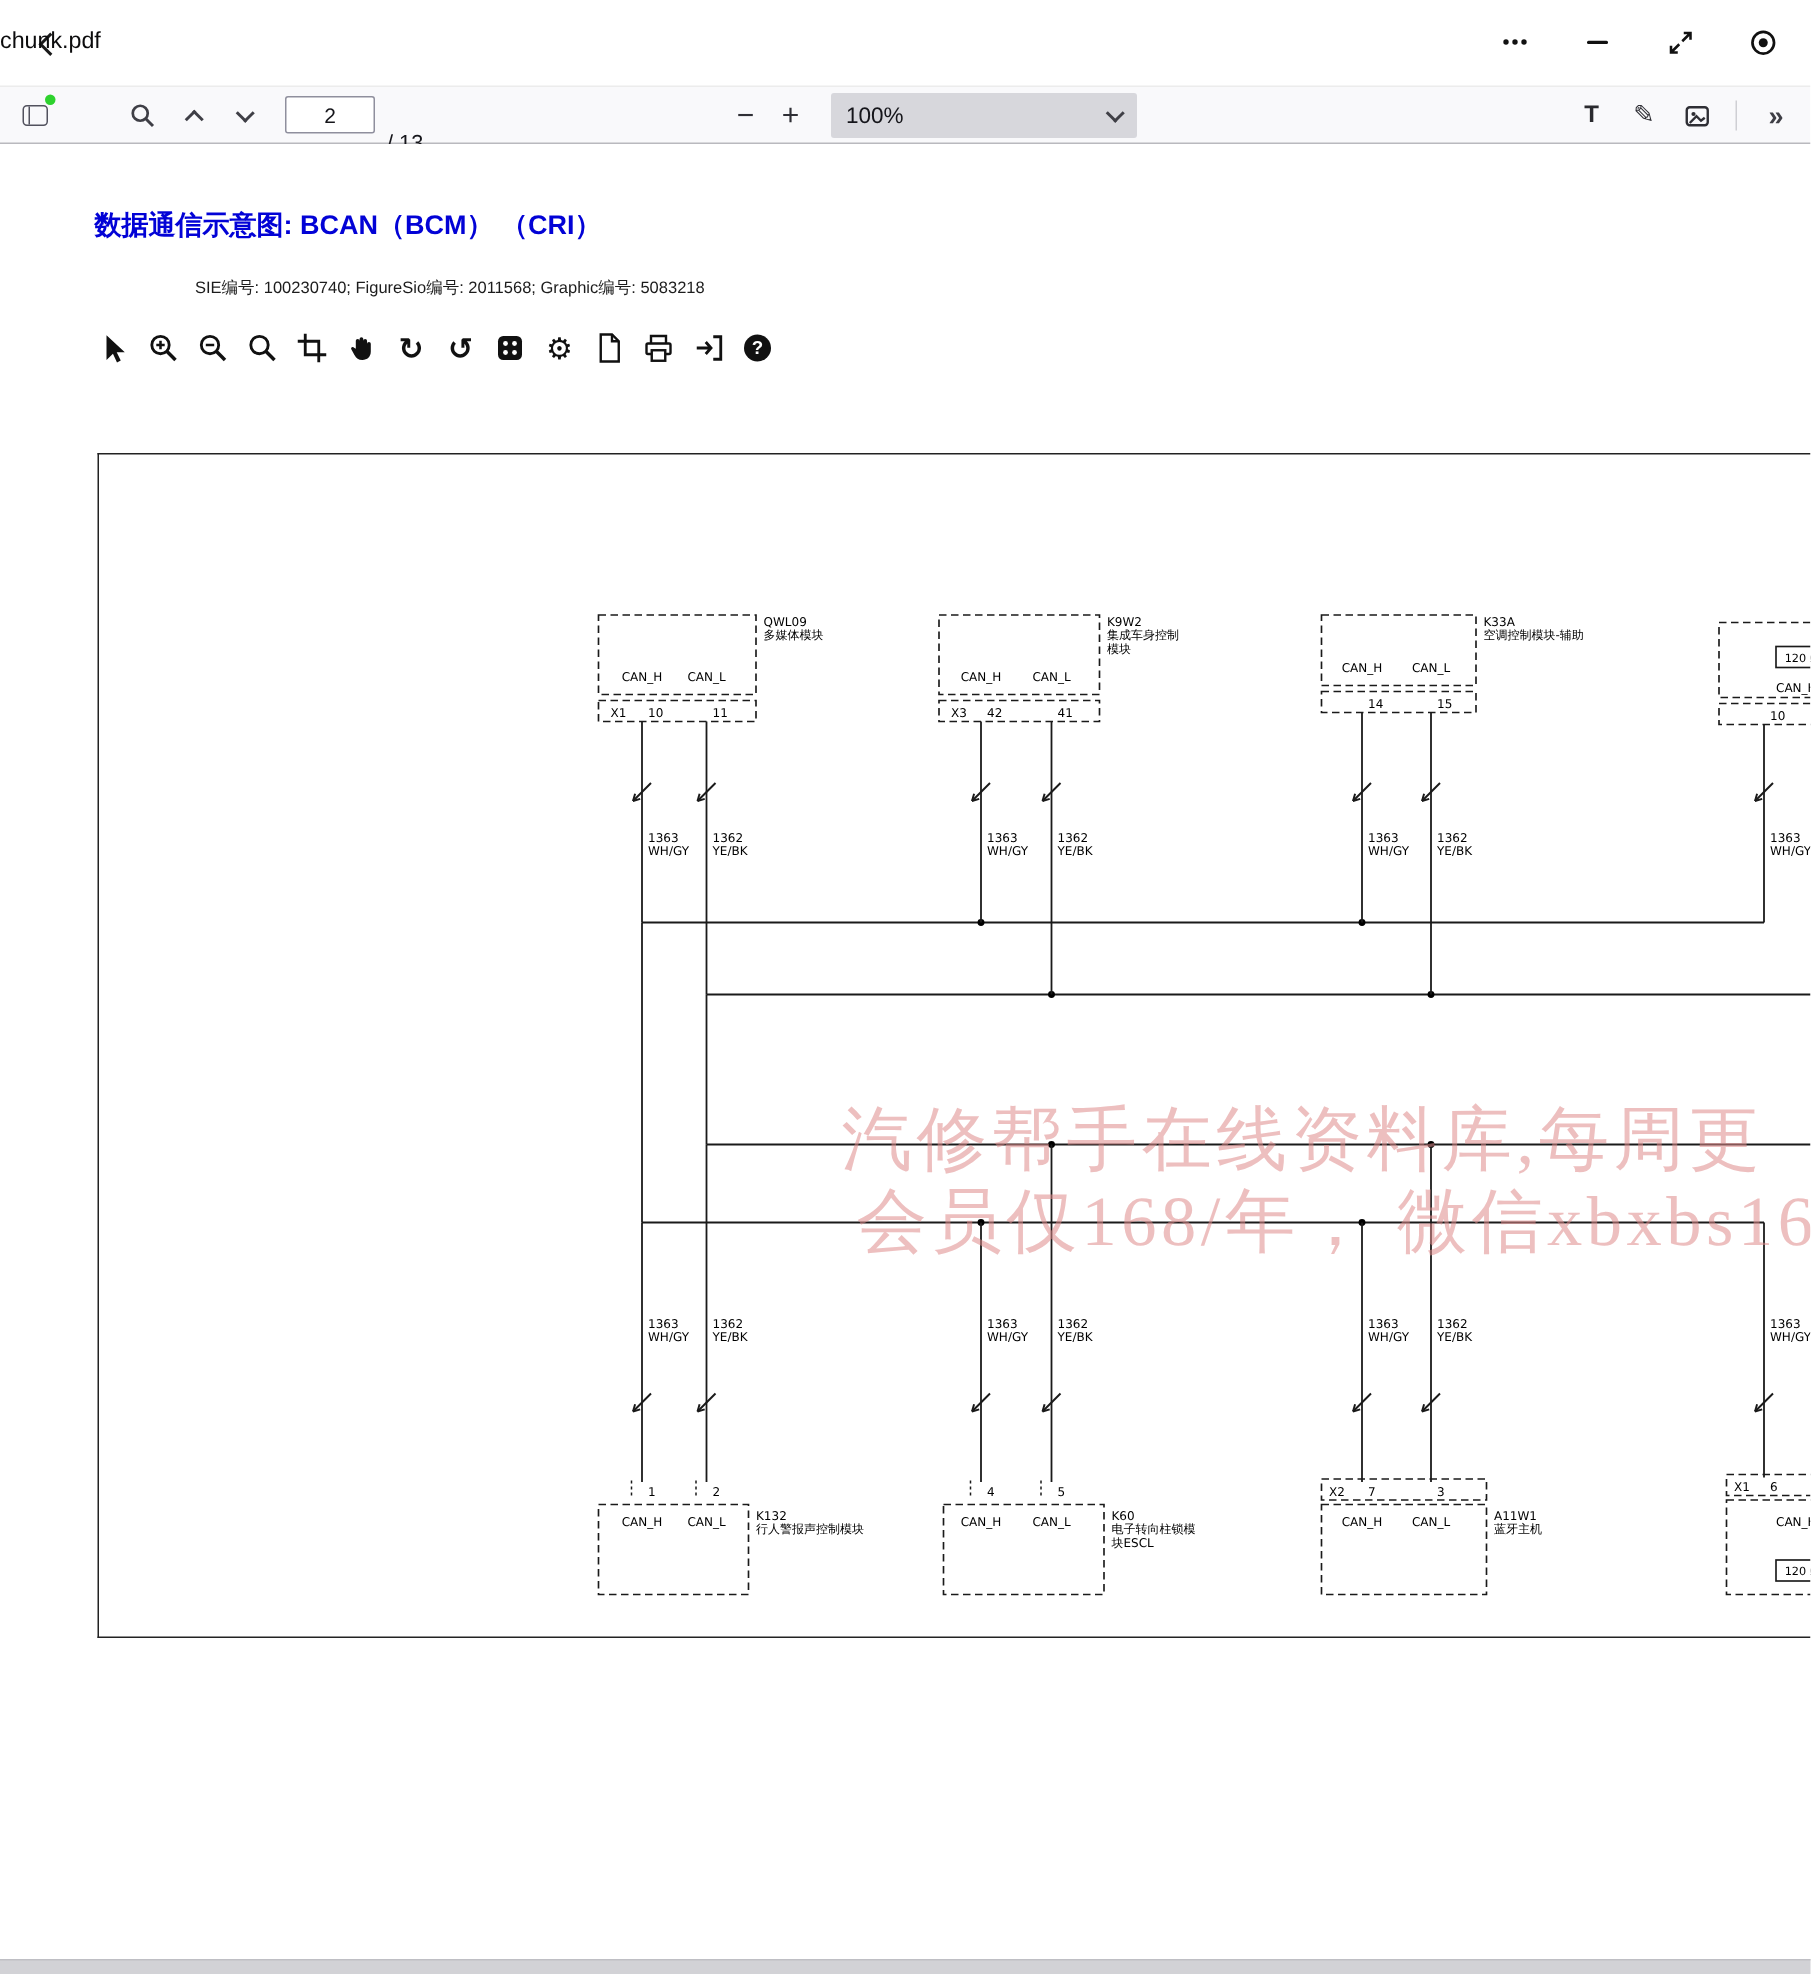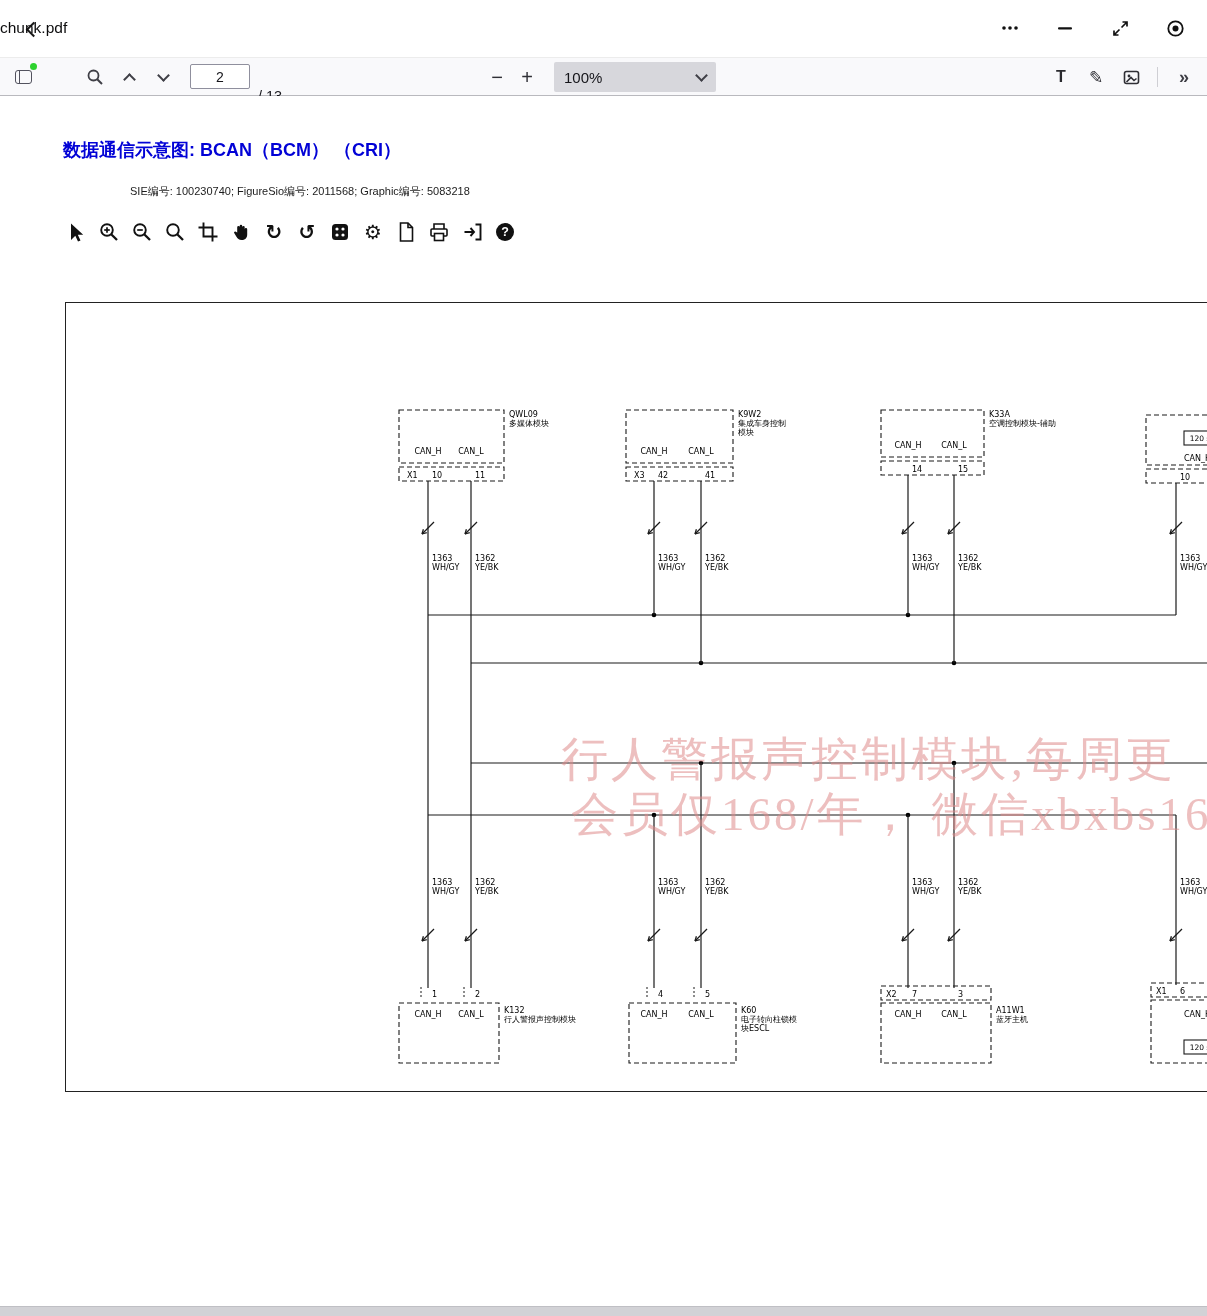--- a/index.html
+++ b/index.html
@@ -22,21 +22,21 @@
   .sidebar-box::after { content:''; position:absolute; left:3.5px; top:0; bottom:0; width:0; border-left:1.7px solid #52525e; }
   .green-dot { position:absolute; top:1px; right:1px; width:7px; height:7px; border-radius:50%; background:#2ed22e; }
   .ml42 { margin-left:42px; } .ml4 { margin-left:4px; }
   .chev { width:9px; height:9px; border-left:2px solid #3f3f46; border-bottom:2px solid #3f3f46; display:block; }
   .chev.up { transform:rotate(135deg); margin-top:5px; }
   .chev.down { transform:rotate(-45deg); margin-top:-3px; }
   .page-input { width:60px; height:25px; margin-left:12px; border:1px solid #8f8f9d; border-radius:2px; background:#fff; font-size:14px; text-align:center; color:#15151a; font-family:inherit; }
   .page-total { margin-left:8px; font-size:14.5px; color:#15151a;margin-top:38px; }
   .center-group { position:absolute; left:482px; top:4px; display:flex; align-items:center; }
   .zoom-btn { width:30px; height:30px; display:flex; align-items:center; justify-content:center; font-size:20px; color:#2f2f35; cursor:pointer; }
-  .zoom-select { margin-left:12px; width:162px; height:30px; background:#d7d7dc; border-radius:2px; display:flex; align-items:center; padding:0 10px; cursor:pointer; }
+  .zoom-select { margin-left:12px; width:204px; height:30px; background:#d7d7dc; border-radius:2px; display:flex; align-items:center; padding:0 10px; cursor:pointer; }
   .zoom-select .zv { font-size:15px; color:#15151a; flex:1; }
   .right-group { position:absolute; right:8px; top:4px; display:flex; align-items:center; gap:5px; }
   .t-icon { font-size:16px; font-weight:600; color:#2a2a2e; }
   .pen-icon { font-size:17px; color:#2f2f35; }
   .v-div { width:1px; height:20px; background:#cfcfd4; margin:0 6px; }
   .dbl-chev { font-size:18px; font-weight:bold; color:#3f3f46; }
 
   
   .page { position:absolute; top:96px; left:0; width:1207px; height:1210px; background:#fff; overflow:hidden; }
   .doc-title { position:absolute; left:63px; top:42px; font-size:18px; font-weight:bold; color:#0202d6; }
@@ -383,18 +383,18 @@
         <text x="1114" y="582" font-size="8" fill="#000">1363</text>
         <text x="1114" y="591" font-size="8" fill="#000">WH/GY</text>
         <rect x="1085" y="680" width="130" height="14" fill="none" stroke="#1a1a1a" stroke-width="1.1" stroke-dasharray="5 3"></rect>
         <text x="1090" y="691" font-size="8" fill="#000">X1</text>
         <text x="1114" y="691" font-size="8" fill="#000">6</text>
         <rect x="1085" y="697" width="130" height="63" fill="none" stroke="#1a1a1a" stroke-width="1.1" stroke-dasharray="5 3"></rect>
         <text x="1118" y="714" font-size="8" fill="#000">CAN_H</text>
         <rect x="1118" y="737" width="34" height="14" fill="none" stroke="#1a1a1a" stroke-width="1.1"></rect>
         <text x="1135" y="747" font-size="7.5" fill="#000" text-anchor="middle">120 Ω</text>
       </svg>
-    <div class="wm wm1">行人警报声控制模块,每周更</div>
+    <div class="wm wm1">汽修帮手在线资料库,每周更</div>
     <div class="wm wm2">会员仅168/年， 微信xbxbs168</div>
   </div>
 </div>
 
 <div class="bottom-strip"></div>
 
 </body></html>

